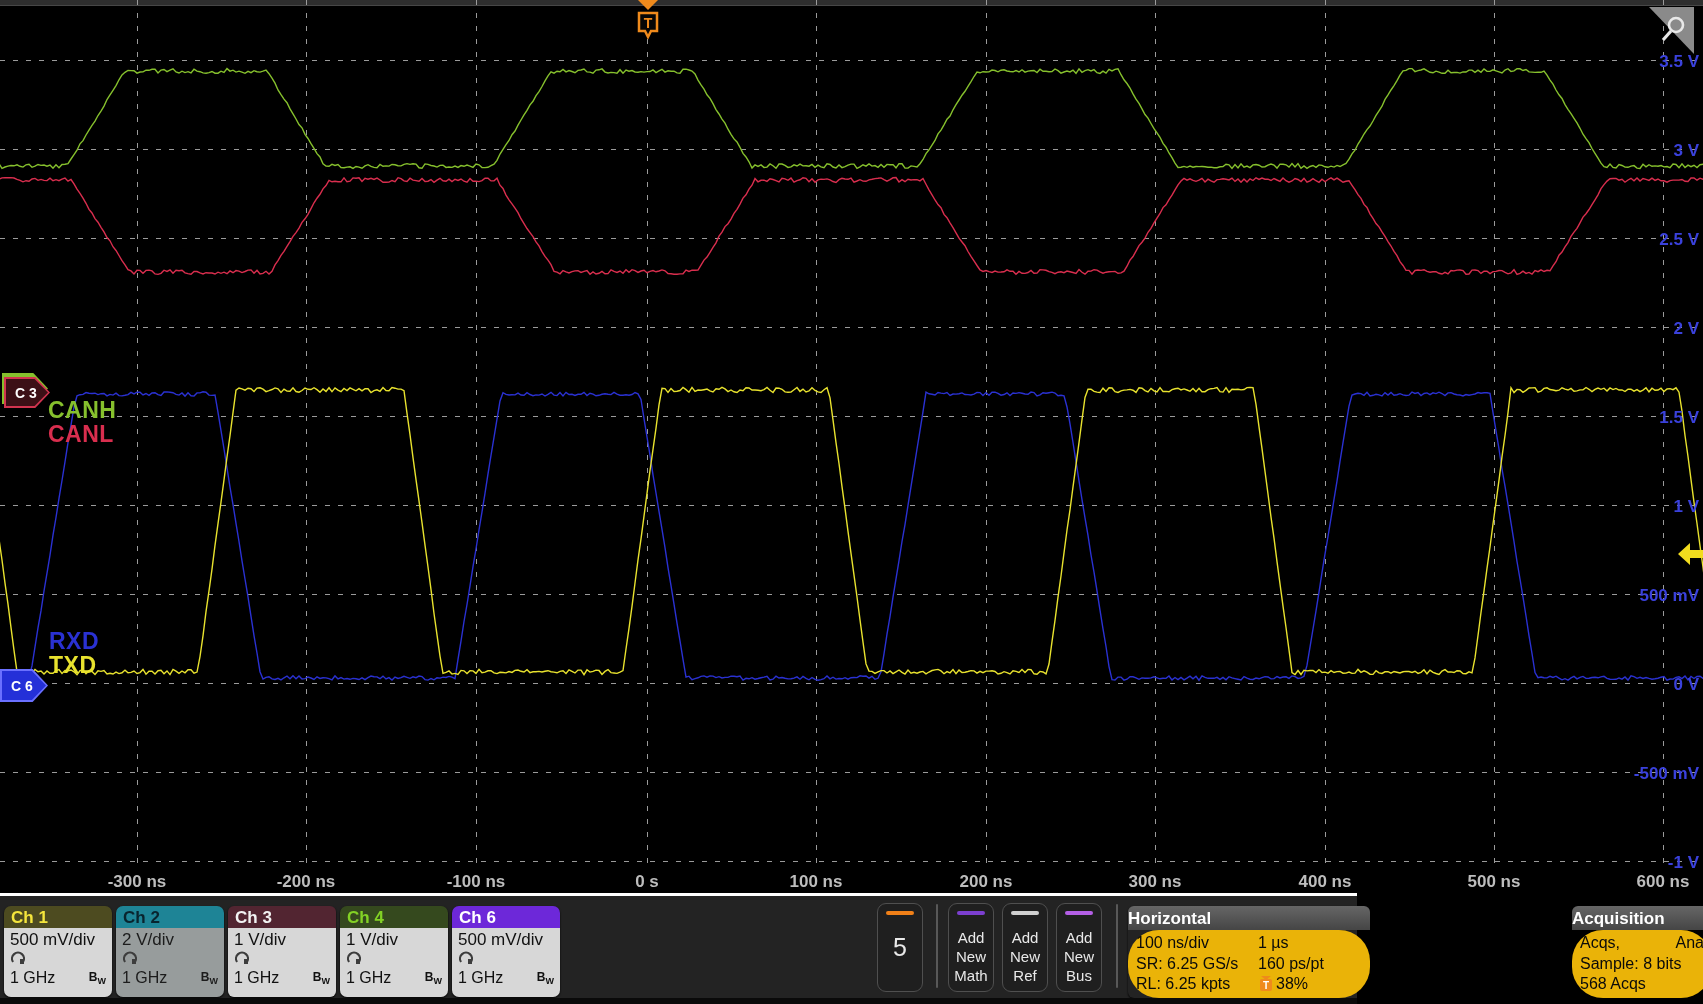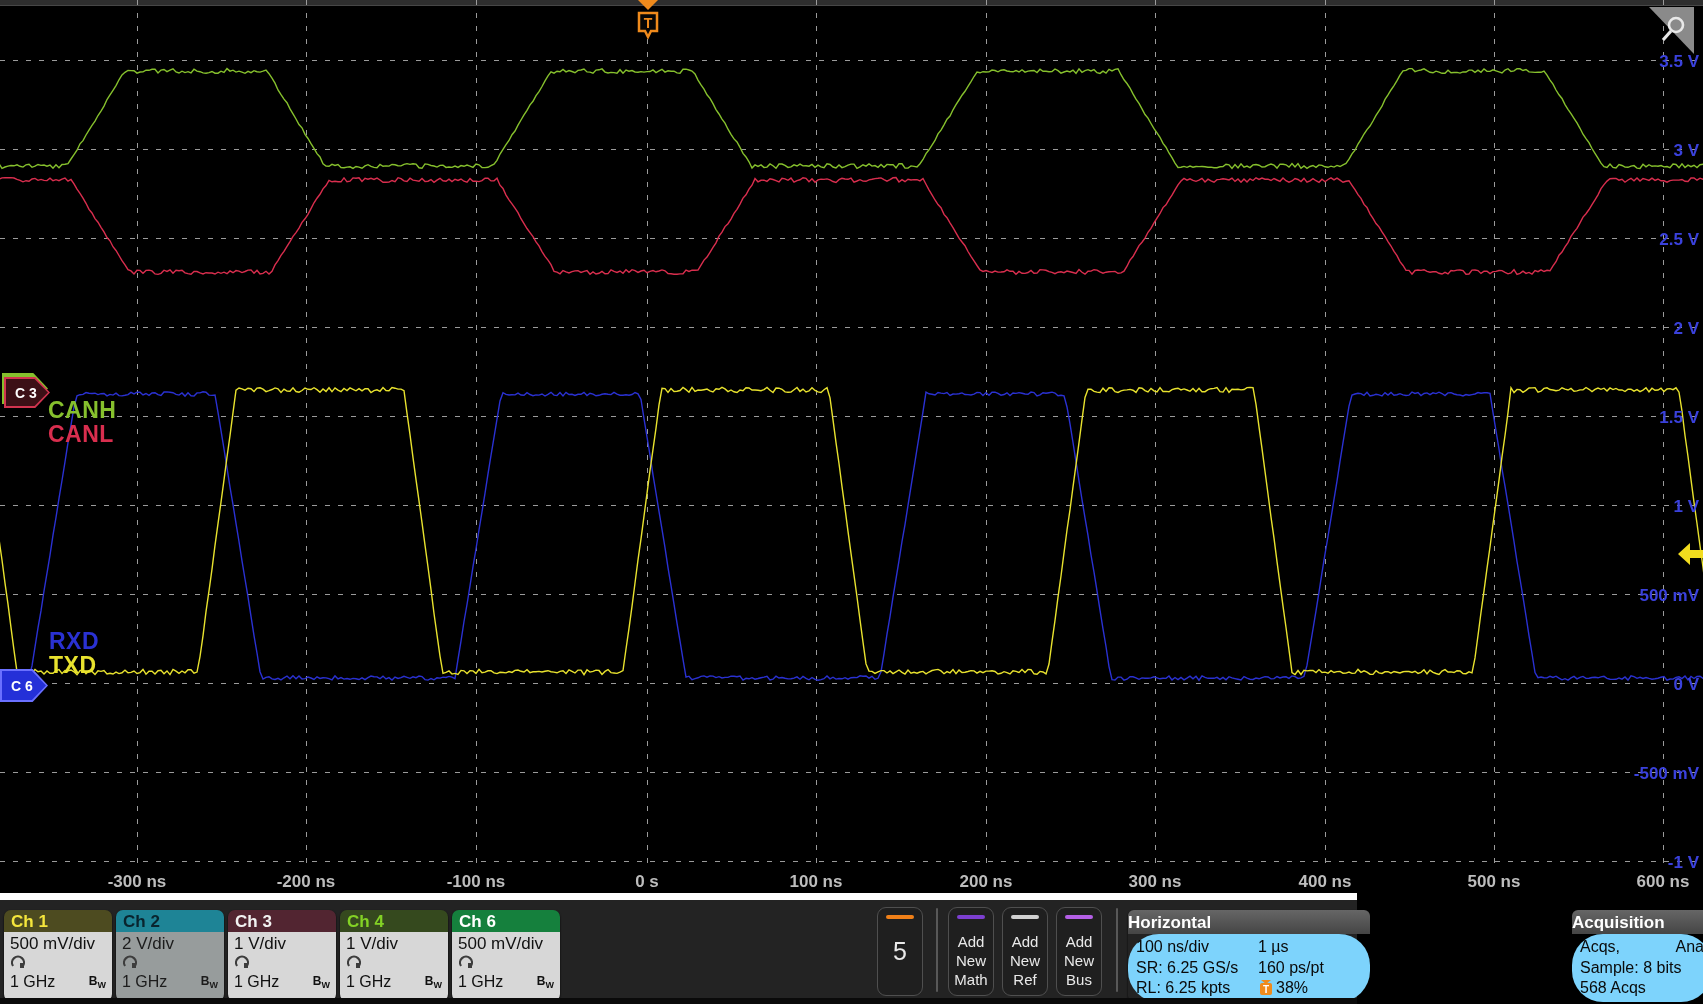--- a/index.html
+++ b/index.html
@@ -8,40 +8,40 @@
   #topstrip{position:absolute;left:0;top:0;width:1703px;height:5px;background:#2e2e2e;border-bottom:1px solid #474747;}
   #scope-svg{position:absolute;left:0;top:0;}
   .ovl{position:absolute;}
   .trace-label{font-weight:bold;font-size:23px;letter-spacing:.5px;line-height:24px;}
   .chanmark{clip-path:polygon(0 0,68% 0,100% 50%,68% 100%,0 100%);display:flex;align-items:center;}
   .chanmark .inner{position:absolute;left:2px;top:2px;right:2px;bottom:2px;
       clip-path:polygon(0 0,68% 0,100% 50%,68% 100%,0 100%);display:flex;align-items:center;justify-content:flex-start;
       color:#fff;font-size:14px;font-weight:bold;padding-left:9px;box-sizing:border-box;}
   
   .bottombar{position:absolute;left:0;top:893px;width:1357px;height:111px;background:#232323;
-             border-top:7px solid #ffffff;box-sizing:border-box;}
+             border-top:3px solid #ffffff;box-sizing:border-box;}
   .bottombar .edge{position:absolute;left:0;bottom:0;width:100%;height:6px;background:#0a0a0a;}
   .badge{position:absolute;top:10px;width:108px;height:91px;border-radius:7px;overflow:hidden;box-shadow:0 1px 2px #000;}
   .badge .hd{height:22px;line-height:23px;font-size:17px;font-weight:bold;padding-left:7px;}
   .badge .bd{height:69px;padding:1px 6px 0 6px;box-sizing:border-box;}
   .badge .r1{font-size:17px;line-height:22px;white-space:nowrap;}
   .badge .r2{height:17px;}
   .badge .r3{font-size:16px;line-height:20px;display:flex;justify-content:space-between;align-items:flex-end;text-align:center;}
   .bwb{font-size:12px;font-weight:bold;line-height:14px;}
   .bwb sub{font-size:9px;}
   .sqbtn{position:absolute;top:7px;width:46px;height:89px;background:#1f1f1f;border:1px solid #4f4f4f;border-radius:9px;
          box-sizing:border-box;color:#e9e9e9;text-align:center;}
   .sqbtn .accent{position:absolute;top:7px;left:8px;right:8px;height:4px;border-radius:2px;}
   .sqbtn .lbl{position:absolute;left:0;right:0;top:24px;font-size:15px;line-height:19px;}
   .sqbtn.count .lbl{top:34px;font-size:25px;}
   .vdiv{position:absolute;top:8px;width:2px;height:84px;background:#585858;border-radius:1px;}
   .panel{position:absolute;top:10px;height:92px;border-radius:6px;overflow:hidden;box-shadow:0 1px 2px #000;}
   .panel .hd{height:24px;line-height:25px;background:linear-gradient(#666,#454545);color:#fff;
              font-weight:bold;font-size:17px;}
-  .panel .bd{background:#7dd3fc;height:68px;color:#0a0a0a;font-size:16px;padding:3px 8px 8px 8px;box-sizing:border-box;border-radius:31px;}
+  .panel .bd{background:#eab308;height:68px;color:#0a0a0a;font-size:16px;padding:3px 8px 8px 8px;box-sizing:border-box;border-radius:31px;}
   .hrow{display:grid;grid-template-columns:122px 1fr;line-height:20.5px;white-space:nowrap;}
   .trow{display:flex;align-items:center;gap:9px;padding-top:6px;}
   .trg-src{width:34px;height:20px;background:#f2d829;border:2px solid #6b5d10;border-radius:7px;
            color:#111;font-weight:bold;font-size:15px;display:flex;align-items:center;justify-content:center;box-sizing:border-box;}
   .arow{display:flex;justify-content:space-between;line-height:20.5px;white-space:nowrap;}
   .aline{line-height:20.5px;white-space:nowrap;}
 </style>
 </head>
 <body>
 
@@ -154,21 +154,21 @@
         <div class="r2"><svg width="16" height="14">
           <path d="M3,11 a6,6 0 1 1 10,0" fill="none" stroke="#3d3d3d" stroke-width="2.2"></path>
           <rect x="10" y="8" width="4" height="5" fill="#3d3d3d"></rect>
             </svg></div>
         <div class="r3">
             <span>1 GHz</span>
           <span class="bwb">B<sub>W</sub></span>
           </div>
       </div>
     </div>
-    <div class="badge" style="left:228px;">
+    <div class="badge" style="left:228px;border-radius:6px;">
       <div class="hd" style="background: rgb(82, 37, 49); color: rgb(242, 242, 242);">Ch 3</div>
       <div class="bd" style="background: rgb(215, 215, 215); color: rgb(17, 17, 17);">
         <div class="r1">1 V/div</div>
         <div class="r2"><svg width="16" height="14">
           <path d="M3,11 a6,6 0 1 1 10,0" fill="none" stroke="#3d3d3d" stroke-width="2.2"></path>
           <rect x="10" y="8" width="4" height="5" fill="#3d3d3d"></rect>
             </svg></div>
         <div class="r3">
             <span>1 GHz</span>
           <span class="bwb">B<sub>W</sub></span>
@@ -183,21 +183,21 @@
           <path d="M3,11 a6,6 0 1 1 10,0" fill="none" stroke="#3d3d3d" stroke-width="2.2"></path>
           <rect x="10" y="8" width="4" height="5" fill="#3d3d3d"></rect>
             </svg></div>
         <div class="r3">
             <span>1 GHz</span>
           <span class="bwb">B<sub>W</sub></span>
           </div>
       </div>
     </div>
     <div class="badge" style="left:452px;">
-      <div class="hd" style="background: #15803d; color: rgb(255, 255, 255);">Ch 6</div>
+      <div class="hd" style="background: #6d28d9; color: rgb(255, 255, 255);">Ch 6</div>
       <div class="bd" style="background: rgb(215, 215, 215); color: rgb(17, 17, 17);">
         <div class="r1">500 mV/div</div>
         <div class="r2"><svg width="16" height="14">
           <path d="M3,11 a6,6 0 1 1 10,0" fill="none" stroke="#3d3d3d" stroke-width="2.2"></path>
           <rect x="10" y="8" width="4" height="5" fill="#3d3d3d"></rect>
             </svg></div>
         <div class="r3">
             <span>1 GHz</span>
           <span class="bwb">B<sub>W</sub></span>
           </div>

